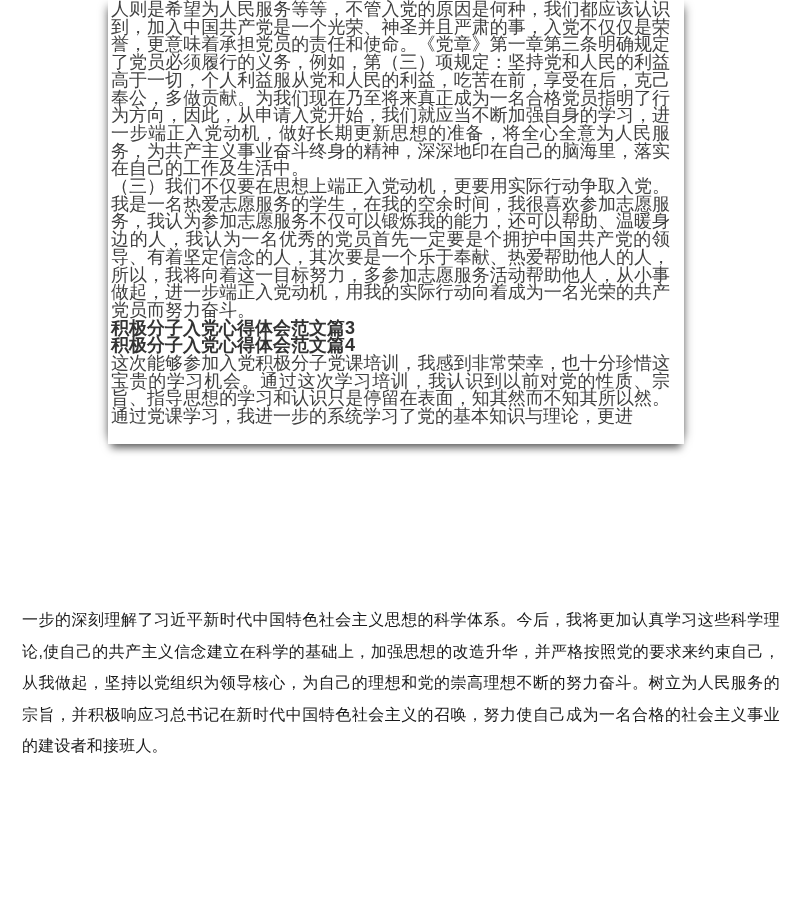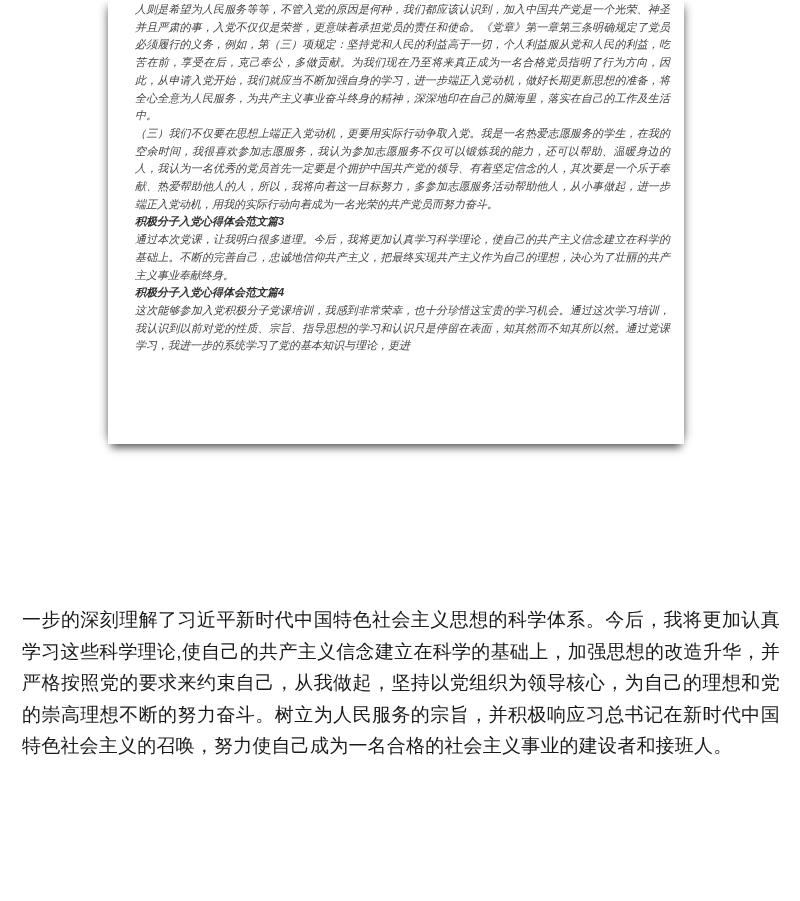--- a/index.html
+++ b/index.html
@@ -20,57 +20,55 @@
     height: 444px;
     background: #ffffff;
     box-sizing: border-box;
     overflow: hidden;
     box-shadow:
       0 7px 8px -3px rgba(0, 0, 0, 0.60),
       7px 0 9px -6px rgba(0, 0, 0, 0.38),
       -7px 0 9px -6px rgba(0, 0, 0, 0.38);
   }
   .page-inner {
-    padding: 1px 14px 0 27px;
-    font-size: 11px;
+    padding: 1px 14px 0 3px;
+    font-size: 18px;
     line-height: 17.7px;
     color: #3f3f3f;
     text-align: justify;
     text-justify: inter-character;
-    font-style: italic;
   }
   .page-inner p {
     margin: 0;
     word-break: break-all;
   }
   .doc-heading {
     font-weight: 600;
     color: #333333;
   }
 
   
   .article-text {
     margin: 160px 20px 0 22px;
     width: 758px;
-    font-size: 19px;
+    font-size: 16px;
     line-height: 31.6px;
     letter-spacing: 0.2px;
     color: #1a1a1a;
     text-align: justify;
     text-justify: inter-character;
     word-break: break-all;
   }
 </style>
 </head>
 <body>
 
 <div class="page-preview">
   <div class="page-inner">
       <p class="doc-para">人则是希望为人民服务等等，不管入党的原因是何种，我们都应该认识到，加入中国共产党是一个光荣、神圣并且严肃的事，入党不仅仅是荣誉，更意味着承担党员的责任和使命。《党章》第一章第三条明确规定了党员必须履行的义务，例如，第（三）项规定：坚持党和人民的利益高于一切，个人利益服从党和人民的利益，吃苦在前，享受在后，克己奉公，多做贡献。为我们现在乃至将来真正成为一名合格党员指明了行为方向，因此，从申请入党开始，我们就应当不断加强自身的学习，进一步端正入党动机，做好长期更新思想的准备，将全心全意为人民服务，为共产主义事业奋斗终身的精神，深深地印在自己的脑海里，落实在自己的工作及生活中。</p>
       <p class="doc-para">（三）我们不仅要在思想上端正入党动机，更要用实际行动争取入党。我是一名热爱志愿服务的学生，在我的空余时间，我很喜欢参加志愿服务，我认为参加志愿服务不仅可以锻炼我的能力，还可以帮助、温暖身边的人，我认为一名优秀的党员首先一定要是个拥护中国共产党的领导、有着坚定信念的人，其次要是一个乐于奉献、热爱帮助他人的人，所以，我将向着这一目标努力，多参加志愿服务活动帮助他人，从小事做起，进一步端正入党动机，用我的实际行动向着成为一名光荣的共产党员而努力奋斗。</p>
       <p class="doc-heading">积极分子入党心得体会范文篇3</p>
-      <p class="doc-para">通过本次党课，让我明白很多道理。今后，我将更加认真学习科学理论，使自己的共产主义信念建立在科学的基础上。不断的完善自己，忠诚地信仰共产主义，把最终实现共产主义作为自己的理想，决心为了壮丽的共产主义事业奉献终身。</p>
       <p class="doc-heading">积极分子入党心得体会范文篇4</p>
       <p class="doc-para">这次能够参加入党积极分子党课培训，我感到非常荣幸，也十分珍惜这宝贵的学习机会。通过这次学习培训，我认识到以前对党的性质、宗旨、指导思想的学习和认识只是停留在表面，知其然而不知其所以然。通过党课学习，我进一步的系统学习了党的基本知识与理论，更进</p>
     </div>
 </div>
 
 <div class="article-text">一步的深刻理解了习近平新时代中国特色社会主义思想的科学体系。今后，我将更加认真学习这些科学理论,使自己的共产主义信念建立在科学的基础上，加强思想的改造升华，并严格按照党的要求来约束自己，从我做起，坚持以党组织为领导核心，为自己的理想和党的崇高理想不断的努力奋斗。树立为人民服务的宗旨，并积极响应习总书记在新时代中国特色社会主义的召唤，努力使自己成为一名合格的社会主义事业的建设者和接班人。</div>
 
 </body></html>

